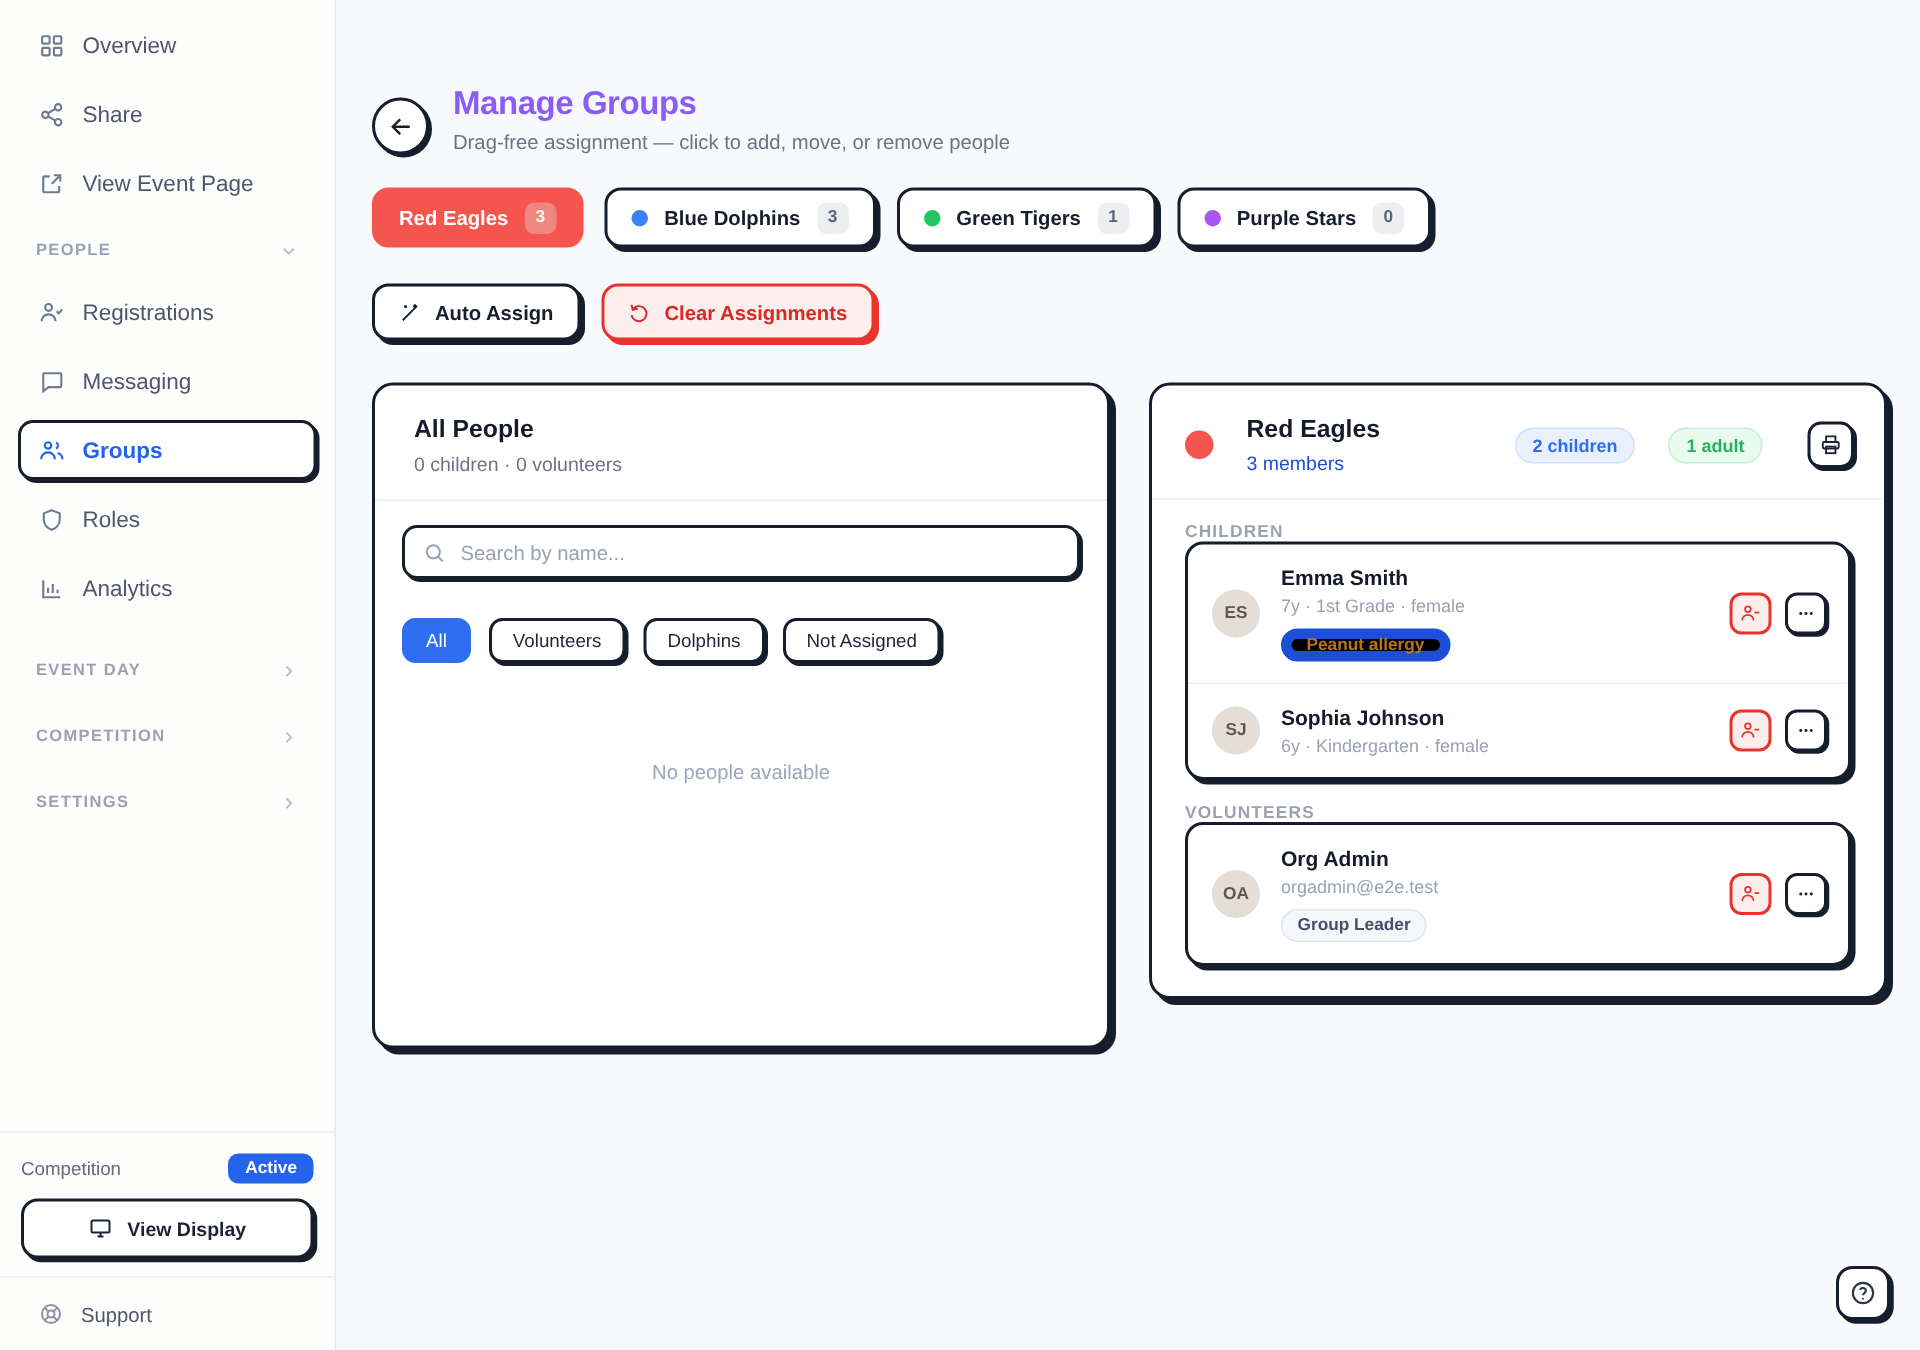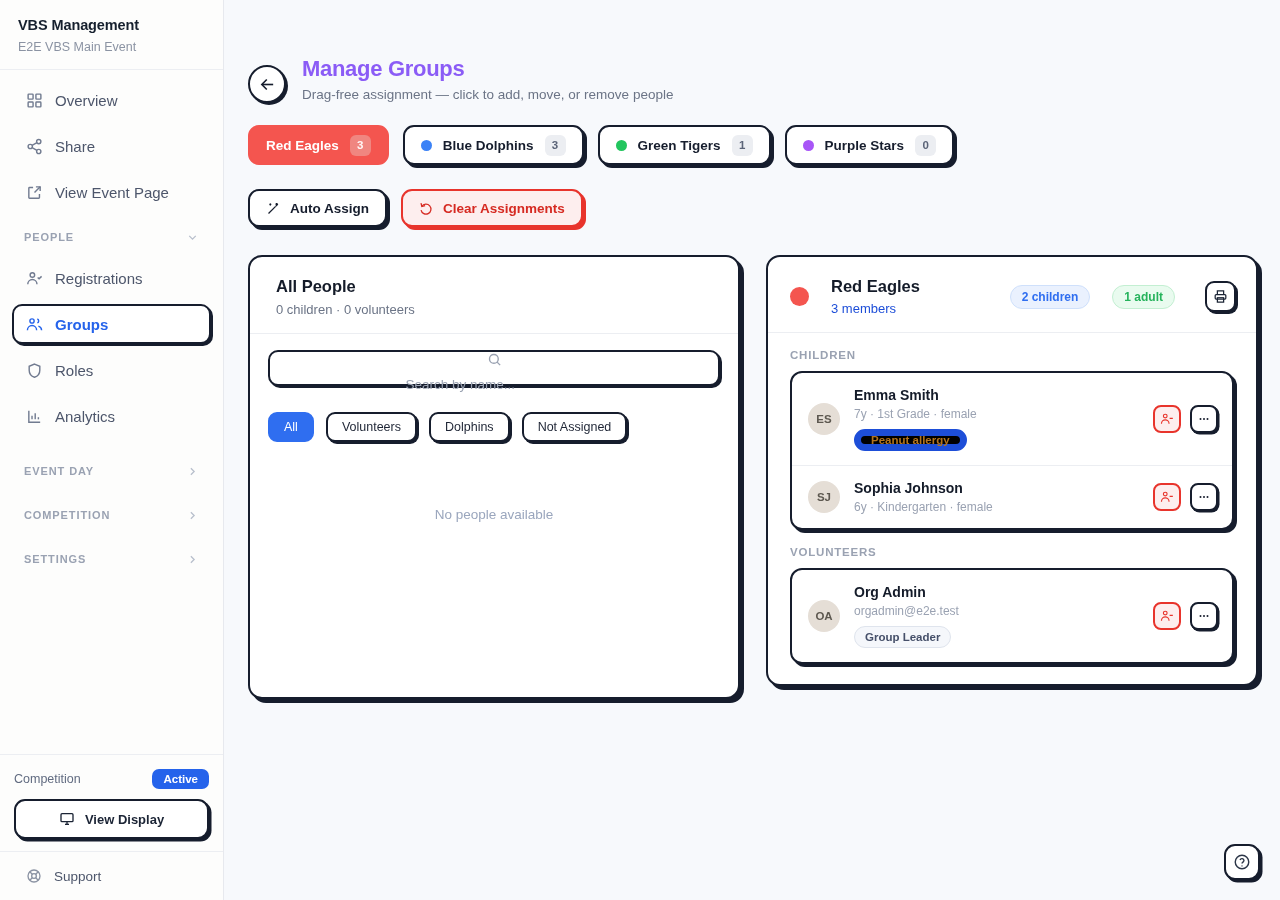--- a/index.html
+++ b/index.html
@@ -205,21 +205,20 @@
   .panel-sub { font-size: 13px; color: #6b7486; margin-top: 6px; }
 
   .search-wrap { padding: 16px 18px 0 18px; }
   .search-box {
     display: flex; align-items: center; gap: 10px;
     height: 36px; padding: 0 12px;
     background: #fff;
     border: 2px solid #161d2d;
     border-radius: 10px;
     box-shadow: 2px 2px 0 #161d2d;
-    flex-direction: column;
   }
   .search-box .ico { width: 15px; height: 15px; color: #9aa2b2; flex: 0 0 15px; }
   .search-box input {
     border: none; outline: none; flex: 1;
     font-size: 13.5px; font-family: inherit; color: #1e2535; background: transparent;
   }
   .search-box input::placeholder { color: #9aa2b2; }
 
   .chips { display: flex; gap: 12px; padding: 14px 18px 0 18px; }
   .chip {
@@ -261,21 +260,21 @@
   .print-btn {
     width: 31px; height: 31px; flex: 0 0 31px; margin-left: 8px;
     background: #fff; border: 2px solid #161d2d; border-radius: 9px;
     box-shadow: 2px 2px 0 #161d2d;
     display: flex; align-items: center; justify-content: center; cursor: pointer;
   }
   .print-btn .ico { width: 15px; height: 15px; color: #1b2435; }
 
   .sec-label {
     font-size: 11.5px; font-weight: bold; letter-spacing: 0.8px;
-    color: #9aa2b2; padding: 16px 22px 10px 22px;
+    color: #9aa2b2; padding: 16px 22px 0 22px;
   }
 
   .member-group {
     margin: 0 22px;
     border: 2px solid #161d2d;
     border-radius: 12px;
     box-shadow: 3px 3px 0 #161d2d;
     background: #fff;
     overflow: hidden;
   }
@@ -321,24 +320,20 @@
   }
   .help-fab .ico { width: 18px; height: 18px; color: #2c3648; }
 </style>
 </head>
 <body>
 
 <div class="app">
 
   <aside class="sidebar">
 
-    <div class="brand">
-      <div class="brand-title">VBS Management</div>
-      <div class="brand-sub">E2E VBS Main Event</div>
-    </div>
 
     <nav class="nav">
 
       <div class="nav-item">
         <span class="ico">
           <svg viewBox="0 0 24 24" fill="none" stroke="currentColor" stroke-width="2">
               <rect x="3" y="3" width="7" height="7" rx="1"></rect>
               <rect x="14" y="3" width="7" height="7" rx="1"></rect>
               <rect x="3" y="14" width="7" height="7" rx="1"></rect>
               <rect x="14" y="14" width="7" height="7" rx="1"></rect>
@@ -386,20 +381,28 @@
           <span class="ico">
             <svg viewBox="0 0 24 24" fill="none" stroke="currentColor" stroke-width="2">
                 <circle cx="9" cy="7" r="3.2"></circle>
                 <path d="M2.5 20a6.5 6.5 0 0 1 13 0"></path>
                 <polyline points="16.5 10.5 18.5 12.5 22 9"></polyline>
               </svg>
           </span>
           <span>Registrations</span>
         </div>
 
+        <div class="nav-item">
+          <span class="ico">
+            <svg viewBox="0 0 24 24" fill="none" stroke="currentColor" stroke-width="2">
+                <path d="M4 4h16a1 1 0 0 1 1 1v11a1 1 0 0 1-1 1H9l-5 4V5a1 1 0 0 1 1-1z"></path>
+              </svg>
+          </span>
+          <span>Messaging</span>
+        </div>
 
         <div class="nav-item active">
           <span class="ico">
             <svg viewBox="0 0 24 24" fill="none" stroke="currentColor" stroke-width="2">
                 <circle cx="8.5" cy="7" r="3"></circle>
                 <path d="M2 20a6.5 6.5 0 0 1 13 0"></path>
                 <path d="M16 4.2a3 3 0 0 1 0 5.6"></path>
                 <path d="M17.5 14.2A6.2 6.2 0 0 1 22 20"></path>
               </svg>
           </span>

